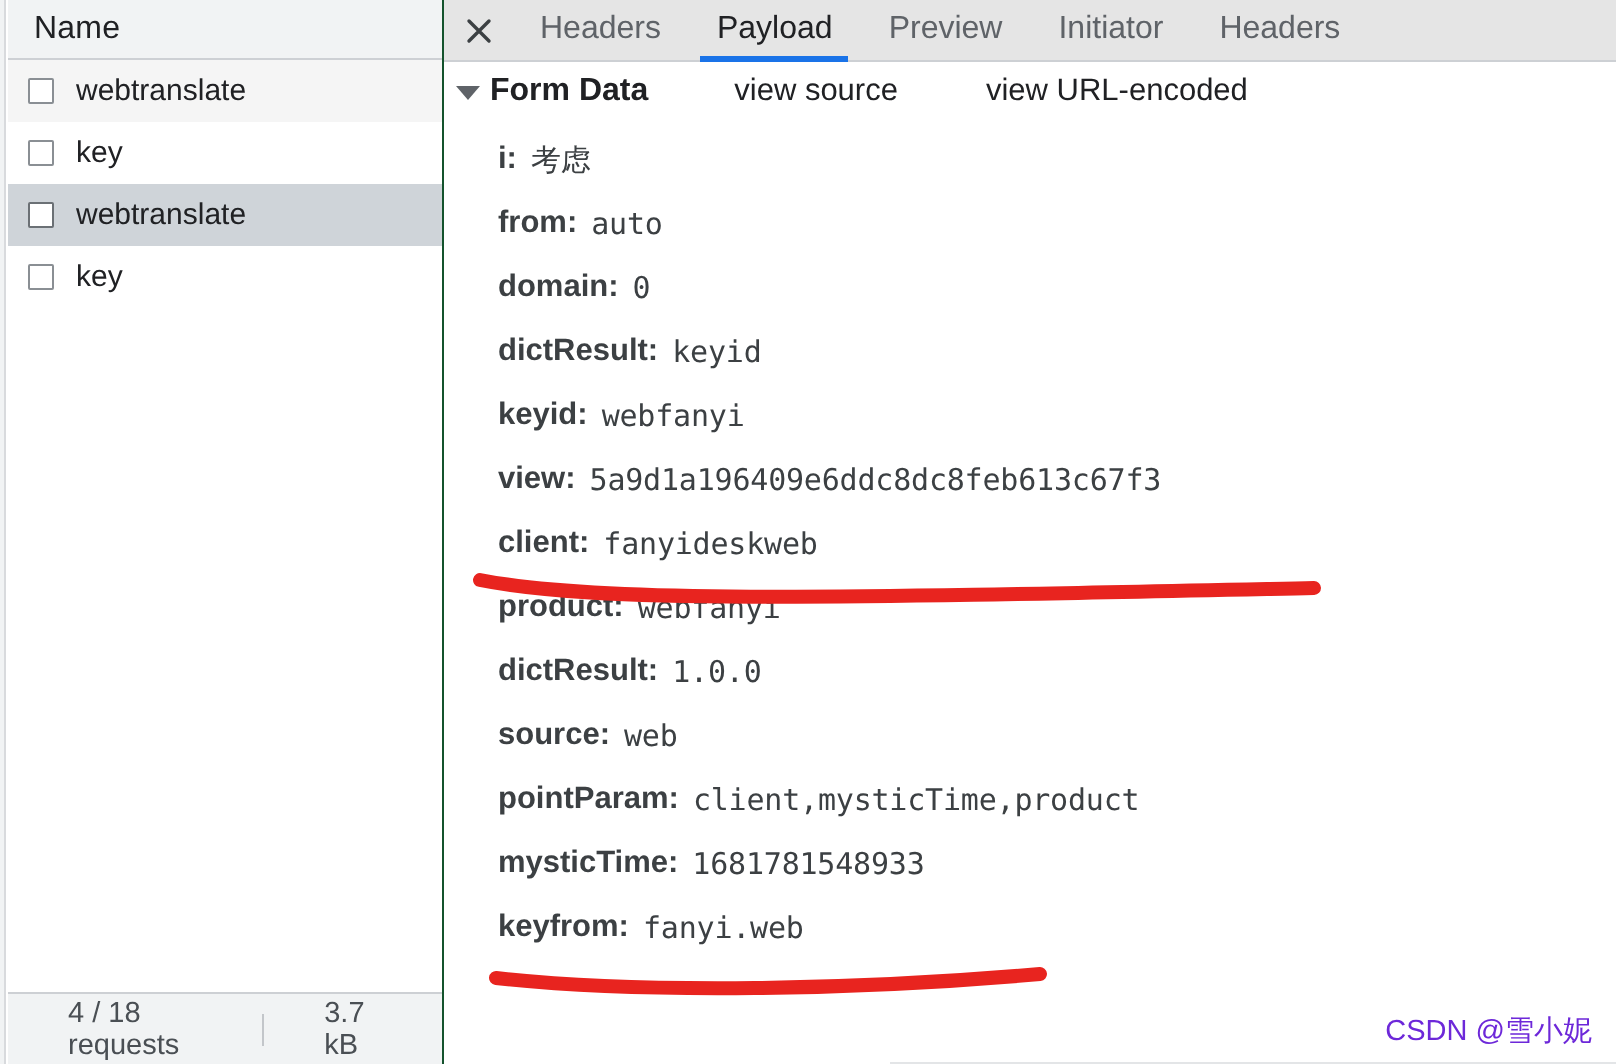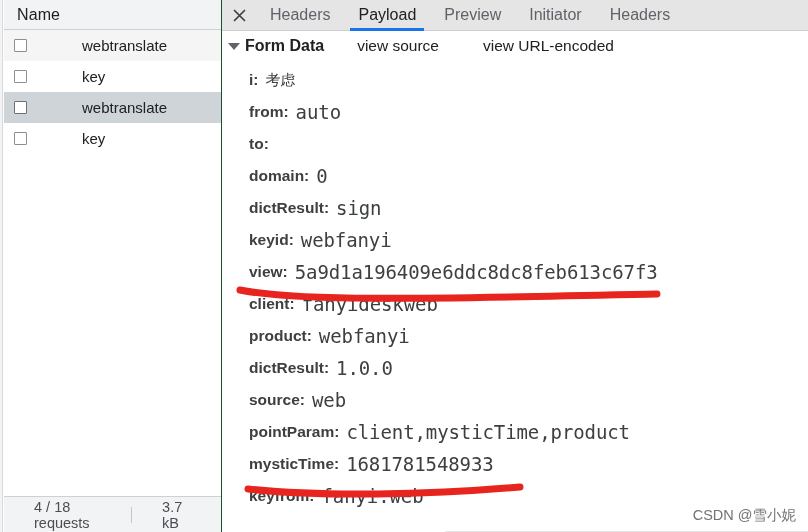--- a/index.html
+++ b/index.html
@@ -82,21 +82,20 @@
     background: #ffffff;
     margin-right: 11px;
     flex: none;
     box-sizing: border-box;
   }
   .request-row.selected .checkbox {
     border-color: #6b7075;
   }
   .request-label {
     white-space: nowrap;
-    margin-left: 44px;
   }
   .status-bar {
     height: 36px;
     margin-left: 4px;
     box-sizing: border-box;
     border-top: 1px solid #cdd0d4;
     background: #f1f3f4;
     display: flex;
     align-items: center;
     font-size: 14.5px;
@@ -181,21 +180,21 @@
     border-top: 7px solid #5f6368;
     margin-right: 5px;
     flex: none;
   }
   .section-title {
     font-weight: bold;
     color: #202124;
     font-size: 16px;
   }
   .head-link {
-    margin-left: 33px;
+    margin-left: 43px;
     color: #202124;
     font-size: 15.5px;
     white-space: nowrap;
   }
   .head-link.second {
     margin-left: 44px;
   }
 
   .form-rows {
     padding-top: 3px;
@@ -207,21 +206,21 @@
     padding-left: 27px;
     white-space: nowrap;
   }
   .fkey {
     font-weight: bold;
     font-size: 15.5px;
     color: #3c4043;
   }
   .fval {
     font-family: "DejaVu Sans Mono", "Liberation Mono", monospace;
-    font-size: 19px;
+    font-size: 15px;
     color: #3c4043;
     margin-left: 7px;
     letter-spacing: -0.1px;
   }
   .fval.cjk {
     font-family: Liberation Sans, sans-serif;
     font-size: 15px;
   }
 
   
@@ -231,21 +230,21 @@
     width: 808px; height: 532px;
     pointer-events: none;
   }
 
   
   #watermark {
     position: absolute;
     right: 12px;
     bottom: 7px;
     font-size: 14.5px;
-    color: #737373;
+    color: #6d28d9;
     white-space: nowrap;
   }
   #bottom-rule {
     position: absolute;
     left: 223px;
     bottom: 0;
     width: 585px;
     height: 1px;
     background: #e3e5e7;
   }
@@ -327,33 +326,29 @@
         <div class="form-row">
           <span class="fkey">i:</span>
           <span class="fval cjk">考虑</span>
         </div>
 
         <div class="form-row">
           <span class="fkey">from:</span>
           <span class="fval">auto</span>
         </div>
 
-        <div class="form-row">
-          <span class="fkey">to:</span>
-          <span class="fval"></span>
-        </div>
 
         <div class="form-row">
           <span class="fkey">domain:</span>
           <span class="fval">0</span>
         </div>
 
         <div class="form-row">
           <span class="fkey">dictResult:</span>
-          <span class="fval">sign</span>
+          <span class="fval">keyid</span>
         </div>
 
         <div class="form-row">
           <span class="fkey">keyid:</span>
           <span class="fval">webfanyi</span>
         </div>
 
         <div class="form-row">
           <span class="fkey">view:</span>
           <span class="fval">5a9d1a196409e6ddc8dc8feb613c67f3</span>

